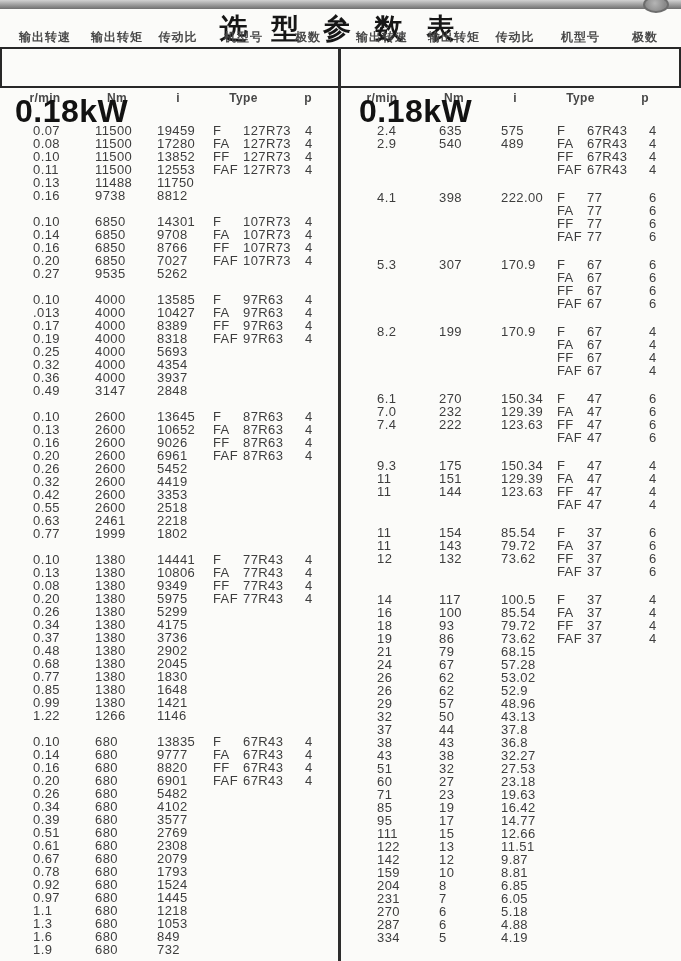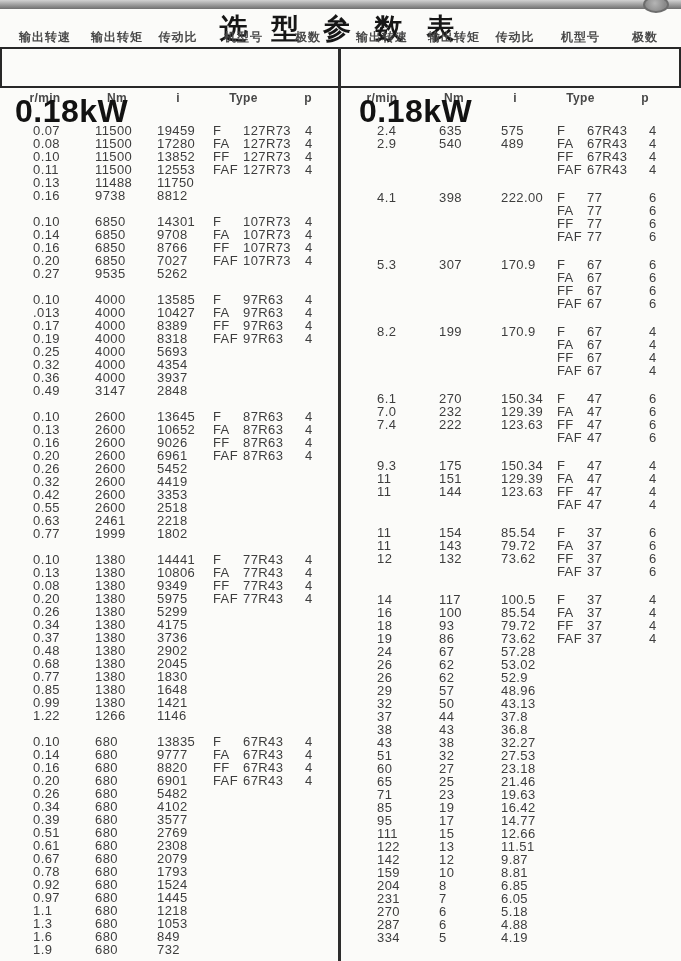--- a/index.html
+++ b/index.html
@@ -852,20 +852,28 @@
           </div>
           <div class="row">
             <span class="c">19</span>
             <span class="c">86</span>
             <span class="c">73.62</span>
             <span class="c">FAF</span>
             <span class="c">37</span>
             <span class="c">4</span>
           </div>
           <div class="row">
+            <span class="c">21</span>
+            <span class="c">79</span>
+            <span class="c">68.15</span>
+            <span class="c"></span>
+            <span class="c"></span>
+            <span class="c"></span>
+          </div>
+          <div class="row">
             <span class="c">24</span>
             <span class="c">67</span>
             <span class="c">57.28</span>
             <span class="c"></span>
             <span class="c"></span>
             <span class="c"></span>
           </div>
           <div class="row">
             <span class="c">26</span>
             <span class="c">62</span>
@@ -927,28 +935,20 @@
             <span class="c">32</span>
             <span class="c">27.53</span>
             <span class="c"></span>
             <span class="c"></span>
             <span class="c"></span>
           </div>
           <div class="row">
             <span class="c">60</span>
             <span class="c">27</span>
             <span class="c">23.18</span>
-            <span class="c"></span>
-            <span class="c"></span>
-            <span class="c"></span>
-          </div>
-          <div class="row">
-            <span class="c">65</span>
-            <span class="c">25</span>
-            <span class="c">21.46</span>
             <span class="c"></span>
             <span class="c"></span>
             <span class="c"></span>
           </div>
           <div class="row">
             <span class="c">71</span>
             <span class="c">23</span>
             <span class="c">19.63</span>
             <span class="c"></span>
             <span class="c"></span>

